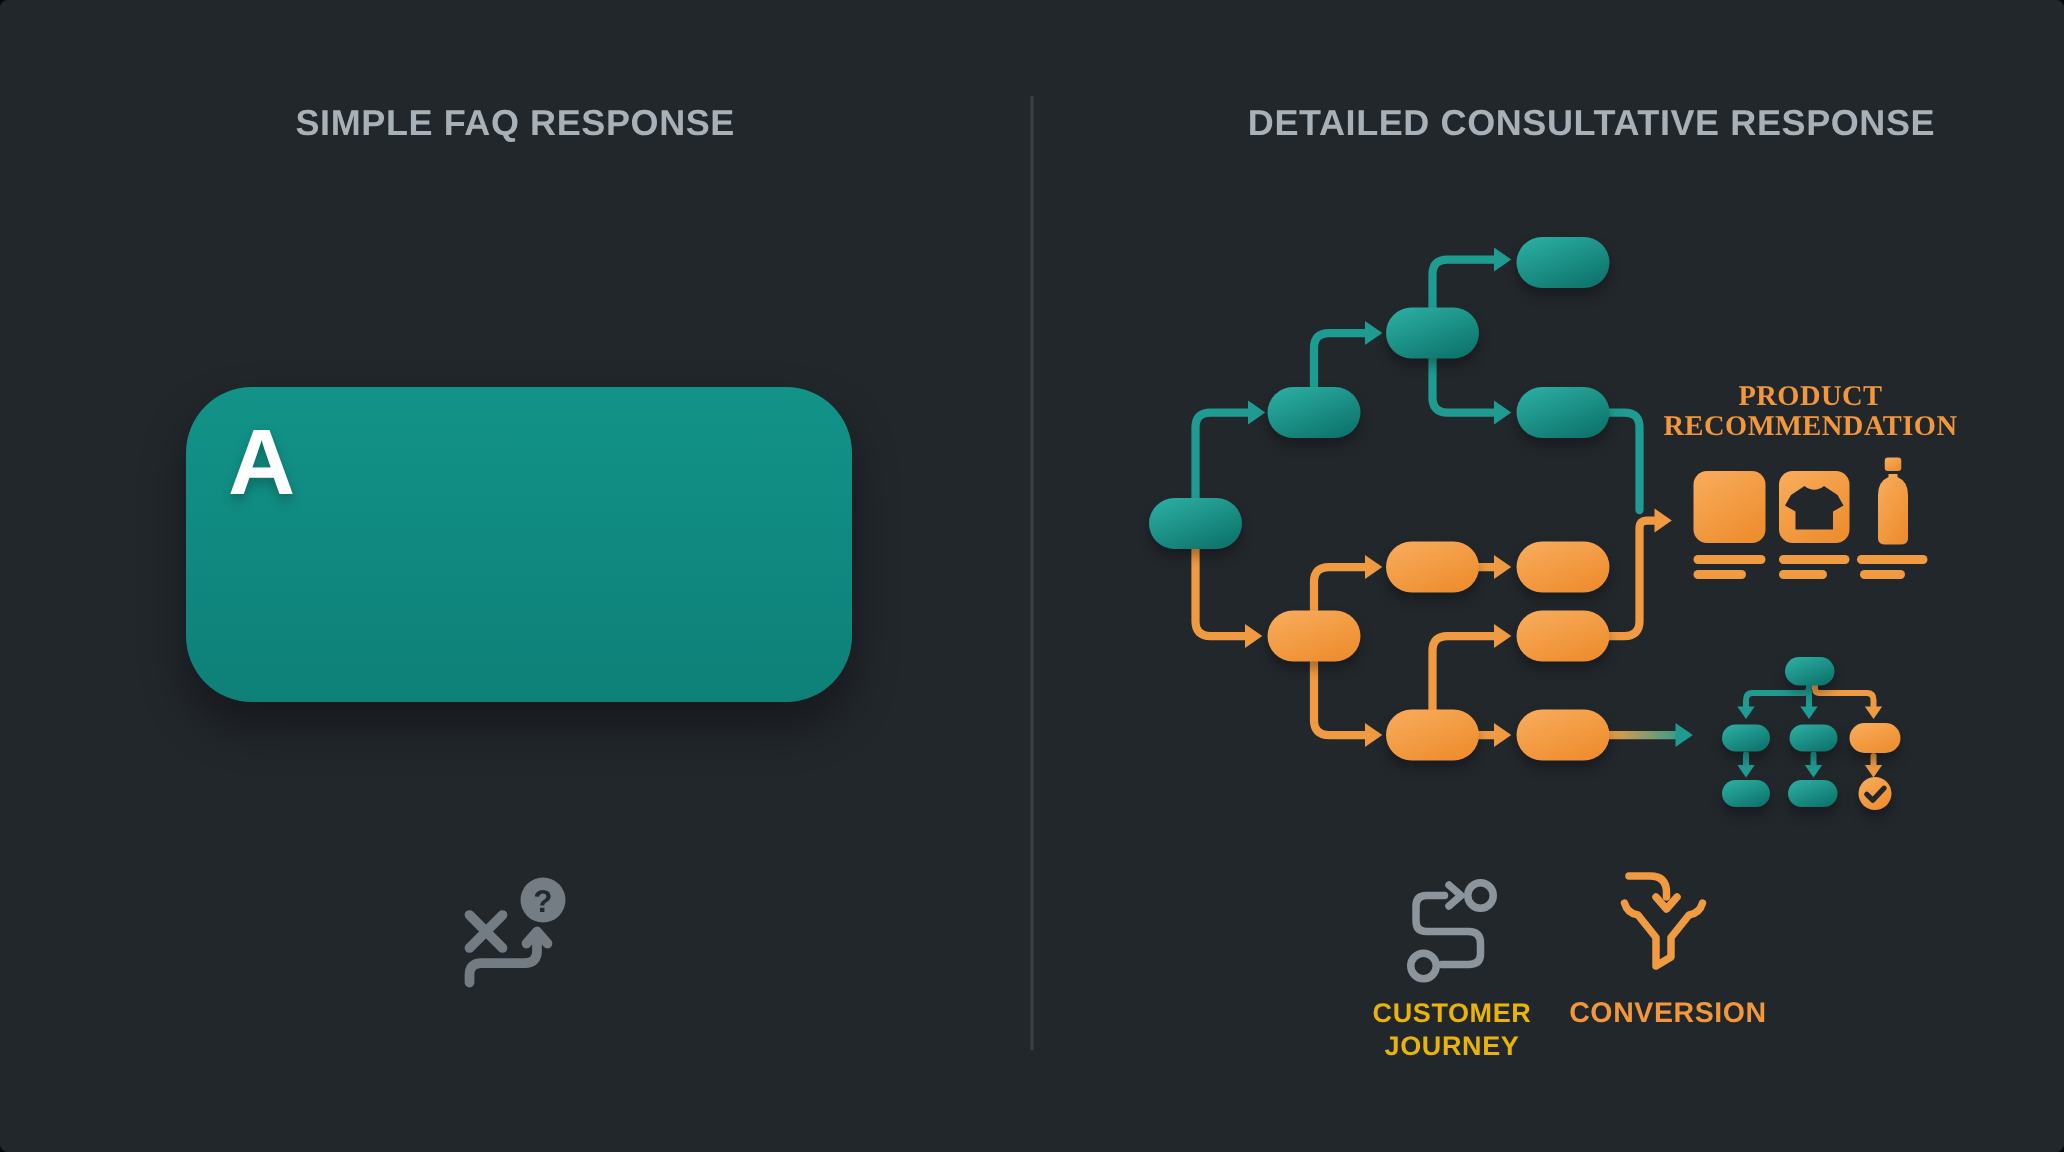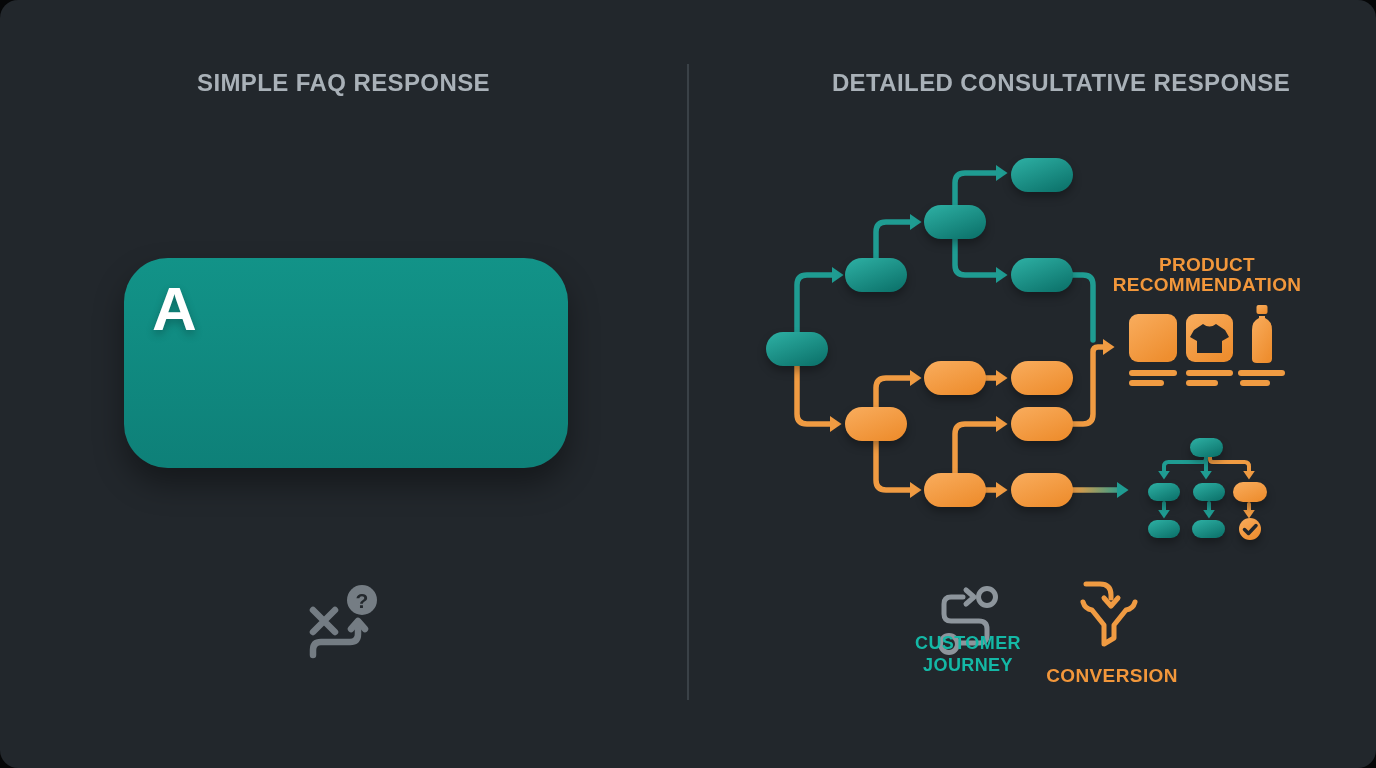--- a/index.html
+++ b/index.html
@@ -2,40 +2,40 @@
 <html><head>
 <meta charset="utf-8">
 <style>
   html,body{margin:0;padding:0;}
   body{
     width:1376px;height:768px;position:relative;overflow:hidden;
     background:#060708;
     font-family:"Liberation Sans","DejaVu Sans",sans-serif;
   }
   .card{position:absolute;left:0;top:0;width:1376px;height:768px;
-    background:#22272c;border-radius:18px;overflow:hidden;}
+    background:#22272c;border-radius:5px;overflow:hidden;}
   .panel-title{position:absolute;top:69px;font-size:24px;font-weight:700;
     letter-spacing:.4px;color:#a9b1b8;text-align:center;}
   .panel-title.left{left:0;width:687px;}
   .panel-title.right{left:688px;width:746px;}
   .divider{position:absolute;left:687px;top:64px;width:2px;height:636px;background:#3a4147;}
   .bubble{position:absolute;left:124px;top:258px;width:444px;height:210px;
     border-radius:44px;background:linear-gradient(180deg,#129388,#0e8078);
     box-shadow:0 16px 30px rgba(0,0,0,.38);}
   .bubble-a{position:absolute;left:28px;top:20px;font-size:62px;font-weight:700;
     color:#ffffff;line-height:1;text-shadow:0 4px 8px rgba(0,0,0,.25);}
   .bubble-text{position:absolute;left:93px;top:52px;font-size:21px;line-height:26px;
     color:#d9edea;text-shadow:0 3px 6px rgba(0,0,0,.22);}
   svg.overlay{position:absolute;left:0;top:0;}
   .node{filter:drop-shadow(0 5px 4px rgba(0,0,0,.3));}
   .label{position:absolute;font-weight:700;text-align:center;}
   .product-label{left:1107px;top:255px;width:200px;font-size:19px;line-height:20px;
-    color:#f2973b;letter-spacing:.3px;}
-  .cj-label{left:905px;top:632px;width:126px;font-size:18px;line-height:22px;
-    color:#14b8a6;letter-spacing:.4px;}
+    color:#f2973b;letter-spacing:.3px;font-family:Liberation Serif, serif;}
+  .cj-label{left:905px;top:664px;width:126px;font-size:18px;line-height:22px;
+    color:#eab308;letter-spacing:.4px;}
   .conv-label{left:1041px;top:665px;width:142px;font-size:19px;
     color:#f2973b;letter-spacing:.4px;}
   svg text{font-family:"Liberation Sans","DejaVu Sans",sans-serif;}
 </style>
 </head>
 <body>
 
 <div class="card">
 
   <div class="panel-title left">SIMPLE FAQ RESPONSE</div>

